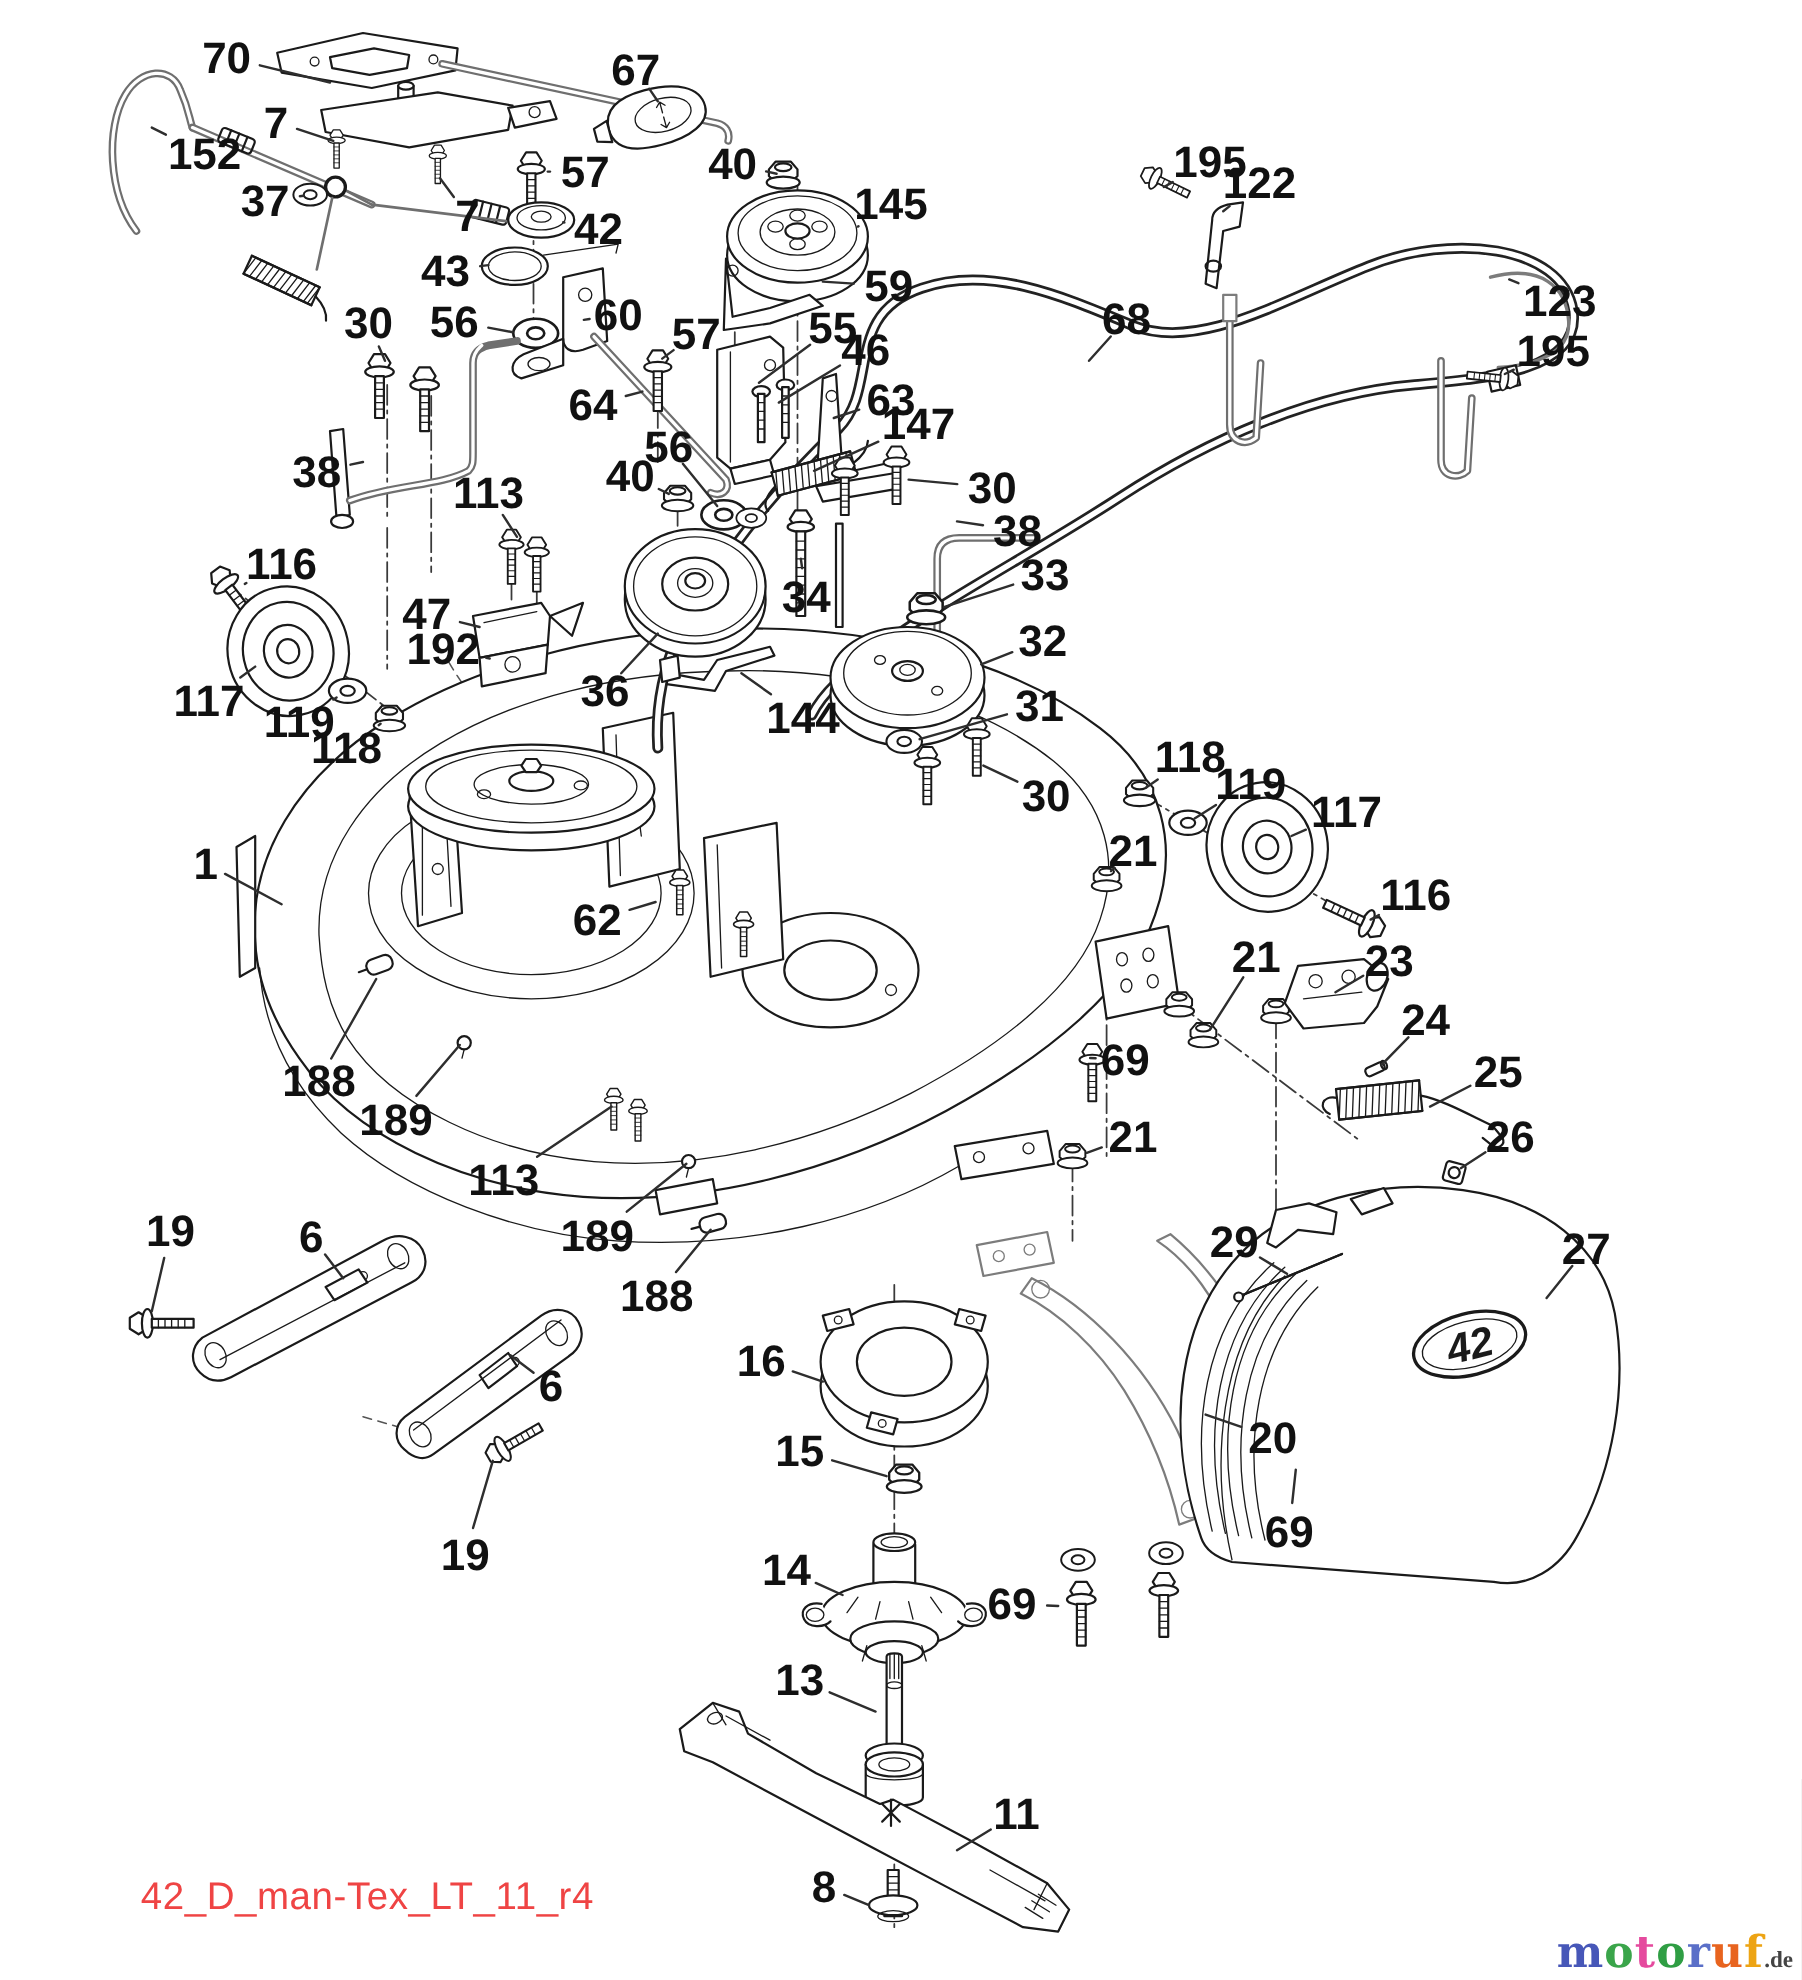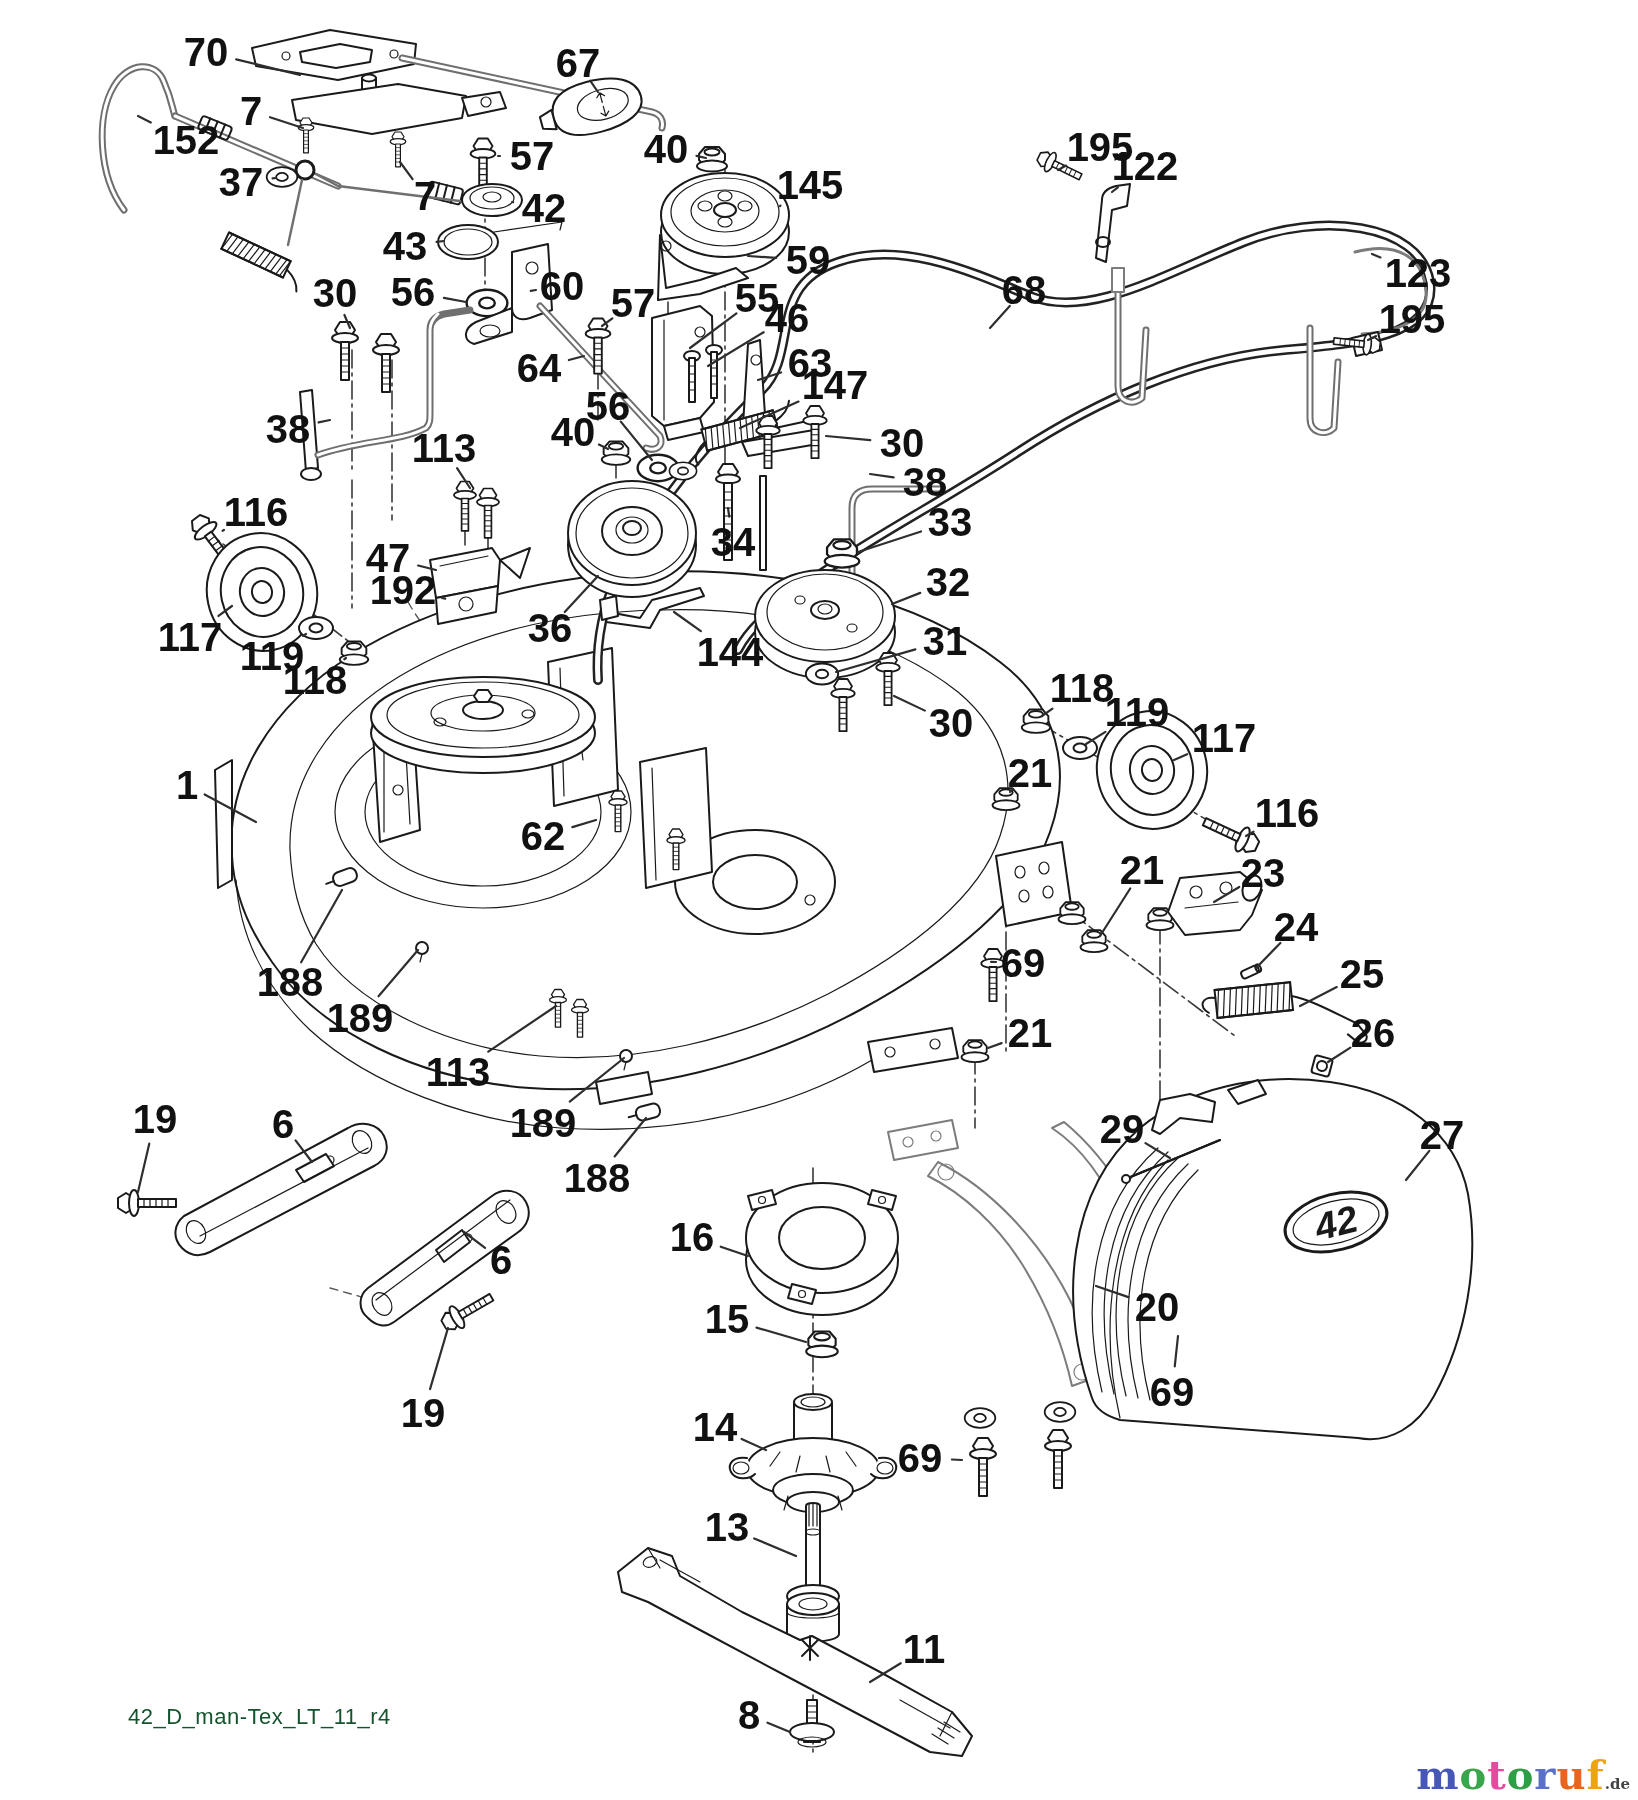--- a/index.html
+++ b/index.html
@@ -19,24 +19,24 @@
   .dsh{stroke:#555555;stroke-width:1.4;stroke-dasharray:8 6;}
   .belt1{stroke:#222222;stroke-width:10;}
   .belt2{stroke:#ffffff;stroke-width:5;}
   .rod1{stroke:#6f6f6f;stroke-width:7;}
   .rod2{stroke:#ffffff;stroke-width:3;}
   .wire{stroke:#6f6f6f;stroke-width:2.4;}
   .leader{stroke:#2e2e2e;stroke-width:2.2;fill:none;}
   .callout-num{font-family:"Liberation Sans",sans-serif;font-size:40px;font-weight:bold;fill:#111111;}
   .badge-num{font-family:"Liberation Sans",sans-serif;font-size:38px;font-weight:bold;font-style:italic;
              fill:#1a1a1a;stroke:none;}
-  #footer-code{position:absolute;left:128px;top:1704px;font-size:22px;color:#14532d;letter-spacing:.5px;}
+  #footer-code{position:absolute;left:128px;top:1704px;font-size:35px;color:#ef4444;letter-spacing:.5px;}
   #logo{position:absolute;right:8px;bottom:2px;font-family:"DejaVu Serif",serif;
         font-weight:bold;font-size:40px;letter-spacing:1px;white-space:nowrap;}
-  #logo .suffix{font-size:15px;color:#444444;letter-spacing:0;}
+  #logo .suffix{font-size:21px;color:#444444;letter-spacing:0;font-family:Liberation Serif, serif;}
 </style>
 </head>
 <body>
 
 <div id="stage">
 
 <svg id="diagram" width="1638" height="1800" viewBox="0 0 1638 1800" xmlns="http://www.w3.org/2000/svg">
 
   <defs>
     <g id="boltV">

